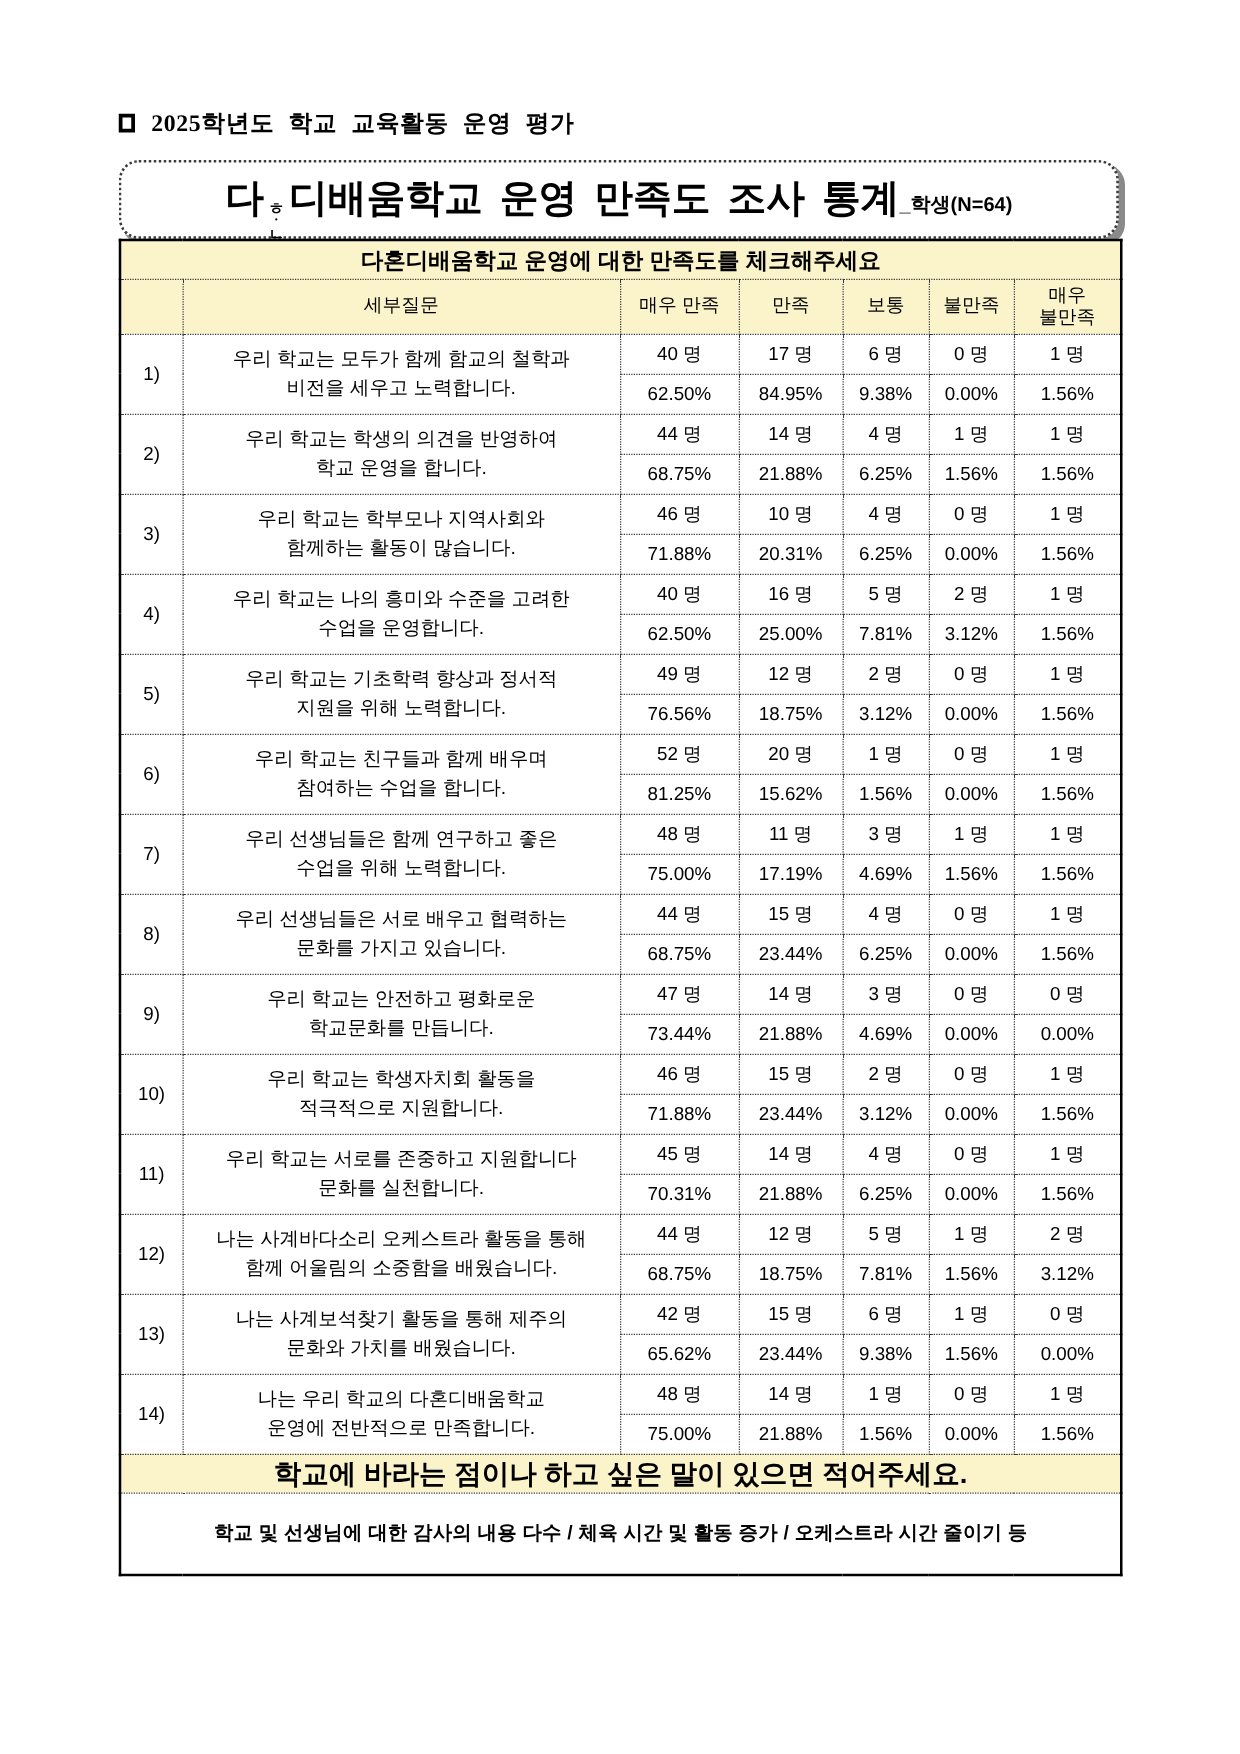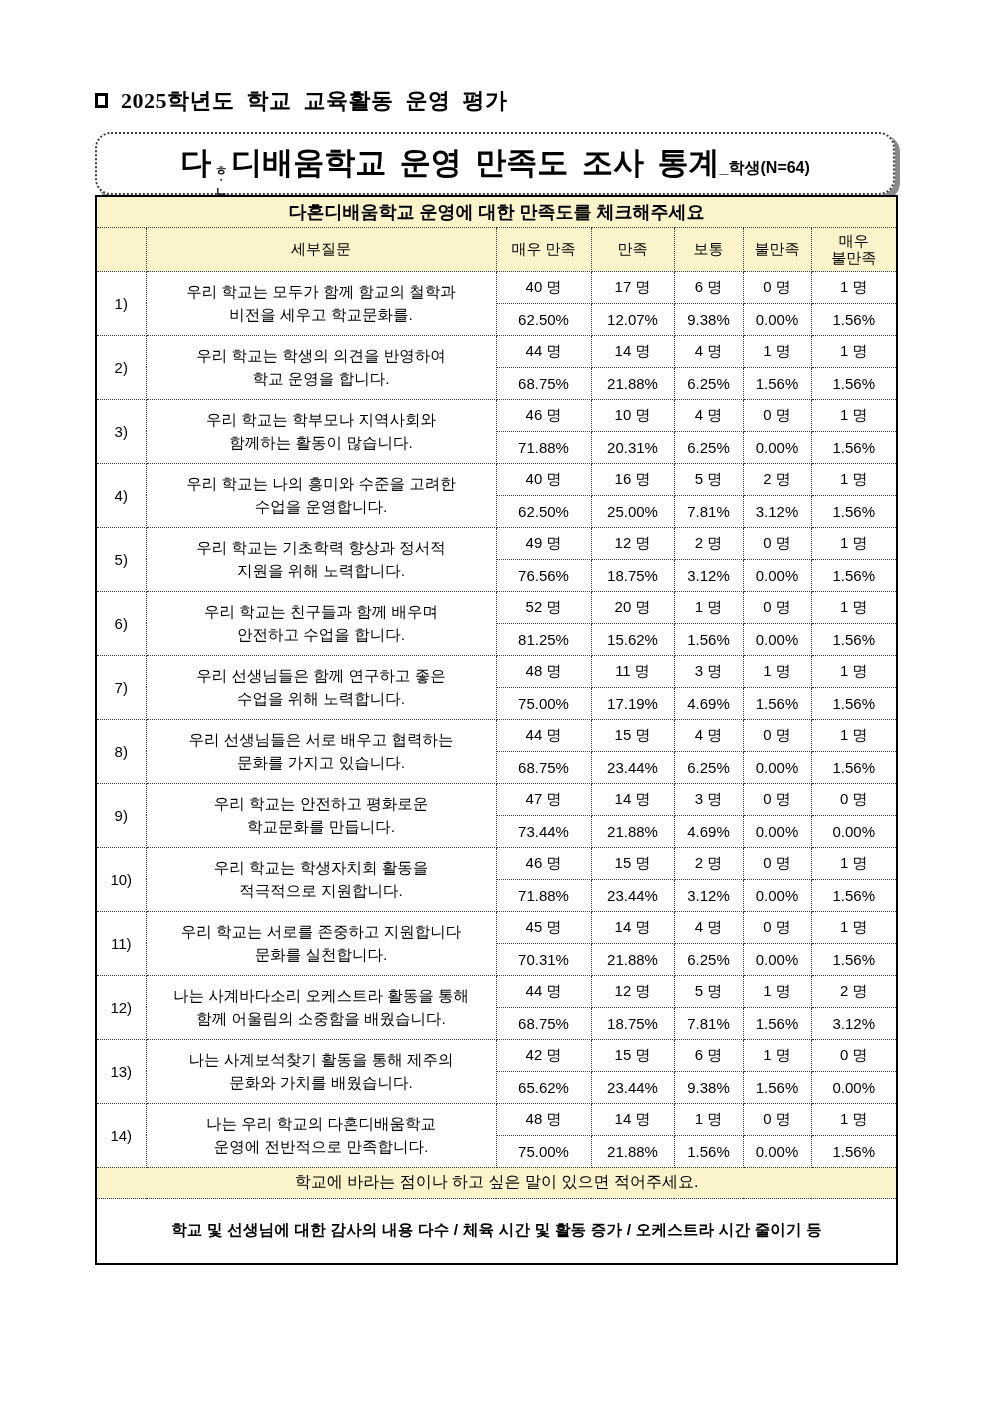--- a/index.html
+++ b/index.html
@@ -9,21 +9,21 @@
     background: #ffffff; color: #000;
     font-family: "Liberation Sans", sans-serif;
     overflow: hidden;
   }
   .page { padding: 86px 0 0 95px; }
 
   
   .doc-header {
     display: flex; align-items: center; gap: 13px;
     font-family: "Liberation Serif", serif;
-    font-weight: 700; font-size: 22px;
+    font-weight: 700; font-size: 19px;
     letter-spacing: 0.5px; word-spacing: 6px;
     width: 801px;
   }
   .bullet {
     width: 13px; height: 15px;
     border: 3px solid #000; flex: 0 0 auto;
     margin-top: -2px;
   }
 
   
@@ -69,21 +69,21 @@
     font-size: 15px; height: 44px;
     white-space: pre-line; line-height: 1.15;
   }
   td.num-cell { font-size: 15px; }
   td.question-cell {
     font-size: 15.5px; white-space: pre-line; line-height: 1.5;
   }
   td.count-cell, td.percent-cell { font-size: 15px; height: 32px; }
   .prompt-row td {
     background: var(--band, #FBF3C9);
-    font-weight: 400; font-size: 16px; height: 31px;
+    font-weight: 700; font-size: 22px; height: 31px;
     border-top: 2.5px solid #000;
   }
   .answer-row td {
     height: 66px; font-size: 15.5px;
     text-align: left; padding-left: 9px;
     letter-spacing: 0.2px;
     font-weight: bold;
   }
 </style>
 </head>
@@ -126,30 +126,30 @@
         <td>보통</td>
         <td>불만족</td>
         <td>매우
 불만족</td>
       </tr>
     </thead>
     <tbody>
         <tr class="count-row">
           <td class="num-cell" rowspan="2">1)</td>
           <td class="question-cell" rowspan="2">우리 학교는 모두가 함께 함교의 철학과
-비전을 세우고 학교문화를.</td>
+비전을 세우고 노력합니다.</td>
           <td class="count-cell">40 명</td>
           <td class="count-cell">17 명</td>
           <td class="count-cell">6 명</td>
           <td class="count-cell">0 명</td>
           <td class="count-cell">1 명</td>
         </tr>
         <tr class="percent-row">
           <td class="percent-cell">62.50%</td>
-          <td class="percent-cell">12.07%</td>
+          <td class="percent-cell">84.95%</td>
           <td class="percent-cell">9.38%</td>
           <td class="percent-cell">0.00%</td>
           <td class="percent-cell">1.56%</td>
         </tr>
         <tr class="count-row">
           <td class="num-cell" rowspan="2">2)</td>
           <td class="question-cell" rowspan="2">우리 학교는 학생의 의견을 반영하여
 학교 운영을 합니다.</td>
           <td class="count-cell">44 명</td>
           <td class="count-cell">14 명</td>
@@ -211,21 +211,21 @@
         <tr class="percent-row">
           <td class="percent-cell">76.56%</td>
           <td class="percent-cell">18.75%</td>
           <td class="percent-cell">3.12%</td>
           <td class="percent-cell">0.00%</td>
           <td class="percent-cell">1.56%</td>
         </tr>
         <tr class="count-row">
           <td class="num-cell" rowspan="2">6)</td>
           <td class="question-cell" rowspan="2">우리 학교는 친구들과 함께 배우며
-안전하고 수업을 합니다.</td>
+참여하는 수업을 합니다.</td>
           <td class="count-cell">52 명</td>
           <td class="count-cell">20 명</td>
           <td class="count-cell">1 명</td>
           <td class="count-cell">0 명</td>
           <td class="count-cell">1 명</td>
         </tr>
         <tr class="percent-row">
           <td class="percent-cell">81.25%</td>
           <td class="percent-cell">15.62%</td>
           <td class="percent-cell">1.56%</td>

